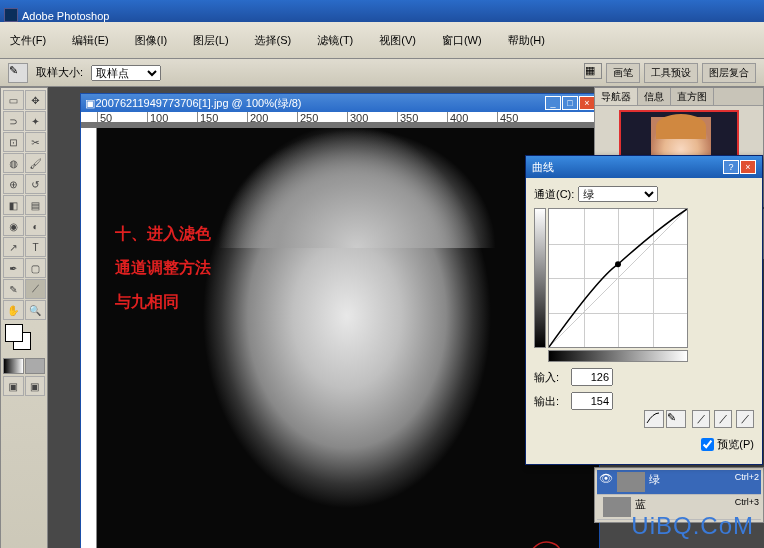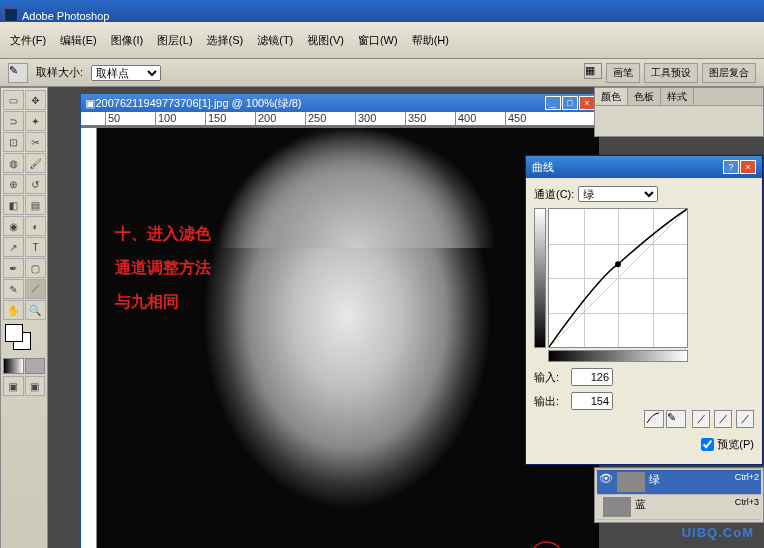--- a/index.html
+++ b/index.html
@@ -1,19 +1,19 @@
 <!DOCTYPE html>
 <html><head>
 <meta charset="utf-8">
 <style>
 *{margin:0;padding:0;box-sizing:border-box;font-family:"Microsoft YaHei","SimSun",sans-serif;font-size:11px}
 body{width:764px;height:548px;background:#484848;overflow:hidden;position:relative}
 .titlebar{height:22px;background:linear-gradient(#2a6bc8,#1e4fa0);color:#fff;display:flex;align-items:flex-end;padding:0 4px;gap:4px}
 .titlebar .icon{width:14px;height:14px;background:#0a2e5c;border:1px solid #558}
-.menubar{height:20px;background:linear-gradient(#e8e4d8,#d4d0c0);display:flex;align-items:center;padding:18px 4px;gap:2px;border-bottom:1px solid #888}
+.menubar{height:20px;background:linear-gradient(#e8e4d8,#d4d0c0);display:flex;align-items:center;padding:18px 4px;gap:14px;border-bottom:1px solid #888}
 .menubar span{padding:2px 6px;cursor:default}
 .optbar{height:28px;background:linear-gradient(#e0dcd0,#ccc8b8);display:flex;align-items:center;padding:0 8px;gap:8px;border-bottom:1px solid #888}
 .optbar .tool-icon{width:20px;height:20px;background:#ddd;border:1px solid #999}
 .optbar label{font-size:11px}
 .optbar select{font-size:11px;width:70px}
 .optbar .right{margin-left:auto;display:flex;gap:4px}
 .optbar .right .tab{padding:2px 6px;background:#d0ccc0;border:1px solid #999;font-size:10px}
 .work{position:relative;height:478px;display:flex}
 .toolbox{width:48px;background:linear-gradient(#e0dcd0,#ccc8b8);border:1px solid #888;display:flex;flex-direction:column;padding:2px}
 .tool-grid{display:grid;grid-template-columns:1fr 1fr;gap:1px}
@@ -25,21 +25,21 @@
 .sw.bg{background:#fff;top:8px;left:10px}
 .gradient-row{display:flex;gap:1px;margin-top:4px}
 .gradbox{width:21px;height:16px;background:linear-gradient(90deg,#000,#fff);border:1px solid #888}
 .mask-row{display:flex;gap:1px;margin-top:2px}
 .canvas-area{flex:1;position:relative;background:#484848}
 .docwin{position:absolute;left:32px;top:6px;width:520px;height:462px;background:#3a3a3a;border:1px solid #1a4ea8}
 .doc-title{height:18px;background:linear-gradient(#4a89d8,#2a6bc8);color:#fff;display:flex;align-items:center;padding:0 4px;font-size:10px}
 .doc-title .ctrls{margin-left:auto;display:flex;gap:1px}
 .wbtn{width:16px;height:14px;background:#4a89d8;border:1px solid #fff;color:#fff;font-size:9px;text-align:center;line-height:12px}
 .wbtn.close{background:#e05030}
-.ruler-h{height:16px;background:#fff;border-bottom:3px solid #737373;font-size:8px;color:#333;display:flex;padding-left:24px}
+.ruler-h{height:16px;background:#fff;border-bottom:6px solid #737373;font-size:8px;color:#333;display:flex;padding-left:16px}
 .ruler-h span{width:50px;border-left:1px solid #888;padding-left:2px}
 .doc-body{display:flex;height:calc(100% - 34px)}
 .ruler-v{width:16px;background:#fff;border-right:1px solid #888}
 .canvas{flex:1;background:#080808;position:relative;overflow:hidden}
 .face{position:absolute;left:40px;top:-10px;width:420px;height:440px;background:radial-gradient(ellipse 180px 240px at 50% 45%,#e8e8e8 0%,#c0c0c0 30%,#888 55%,#333 70%,#080808 80%)}
 .hair{position:absolute;left:120px;top:0;width:280px;height:120px;background:radial-gradient(ellipse at 50% 100%,#ccc 0%,#999 40%,transparent 70%)}
 .anno{position:absolute;left:18px;color:#e02020;font-size:16px;font-family:"SimSun";line-height:28px;font-weight:bold}
 .statusbar{position:absolute;bottom:0;left:0;right:0;height:18px;background:#d8d4c8;border-top:1px solid #888;display:flex;align-items:center;padding:0 4px;font-size:10px;gap:8px}
 .panels{position:absolute;right:0;top:0;width:170px;height:478px}
 .panel{background:#d8d4c8;border:1px solid #888;margin-bottom:2px}
@@ -75,21 +75,21 @@
 .io-row{display:flex;align-items:center;gap:12px;margin-top:6px;font-size:11px}
 .io-row input{width:42px;font-size:11px;text-align:right;padding:1px 2px}
 .dlg-btns{position:absolute;right:8px;top:8px;width:56px;display:flex;flex-direction:column;gap:4px}
 .dlg-btn{height:20px;background:linear-gradient(#fff,#e0e0e0);border:1px solid #888;font-size:11px;text-align:center;line-height:18px}
 .dlg-btn.default{border:2px solid #2a6bc8}
 .eyedrops{position:absolute;right:8px;bottom:36px;display:flex;gap:4px}
 .eyedrop{width:18px;height:18px;border:1px solid #888;background:#f0f0f0;display:flex;align-items:center;justify-content:center}
 .preview-chk{position:absolute;right:8px;bottom:12px;display:flex;align-items:center;gap:3px;font-size:11px}
 .curve-tools{position:absolute;left:118px;bottom:36px;display:flex;gap:2px}
 .ct-btn{width:20px;height:18px;border:1px solid #888;background:#f0f0f0}
-.watermark{position:absolute;right:10px;bottom:8px;color:#3a7ad8;font-size:13px;font-weight:bold;letter-spacing:1px;z-index:50}
+.watermark{position:absolute;right:10px;bottom:8px;color:#3a7ad8;font-size:24px;font-weight:normal;letter-spacing:1px;z-index:50}
 .scan-logo{position:absolute;left:420px;top:400px;z-index:20}
 </style>
 </head>
 <body>
 
 <div class="titlebar">
   <div class="icon"></div>
   <span>Adobe Photoshop</span>
 </div>
 
@@ -194,20 +194,34 @@
             
           </div>
         </div>
       </div>
     </div>
   </div>
 
   <div class="panels">
     <div class="panel">
       <div class="panel-tabs">
+        <div class="ptab active">导航器</div>
+        <div class="ptab">信息</div>
+        <div class="ptab">直方图</div>
+      </div>
+      <div class="nav-body">
+        <div class="nav-thumb">
+          <div class="nav-face"></div>
+            <div class="nav-hair"></div>
+        </div>
+        <div class="nav-slider"></div>
+      </div>
+    </div>
+    <div class="panel">
+      <div class="panel-tabs">
         <div class="ptab active">颜色</div>
         <div class="ptab">色板</div>
         <div class="ptab">样式</div>
       </div>
       <div class="color-body"></div>
     </div>
     <div class="panel" style="position:absolute;bottom:40px;left:0;right:0">
       <div class="channels-body">
         <div class="ch-row sel">
           <span>👁</span>

